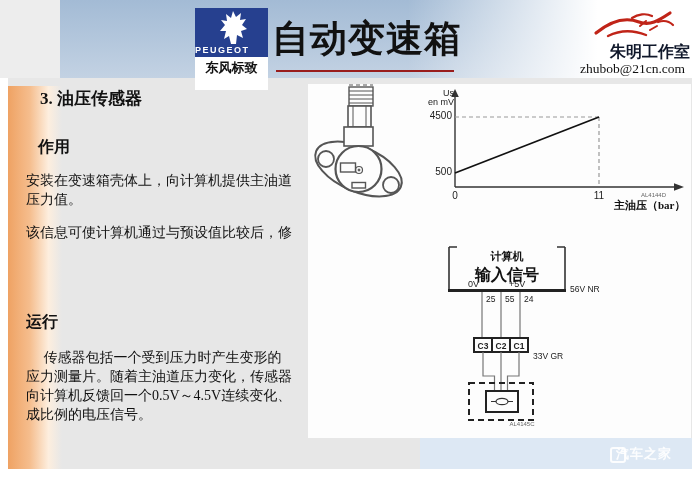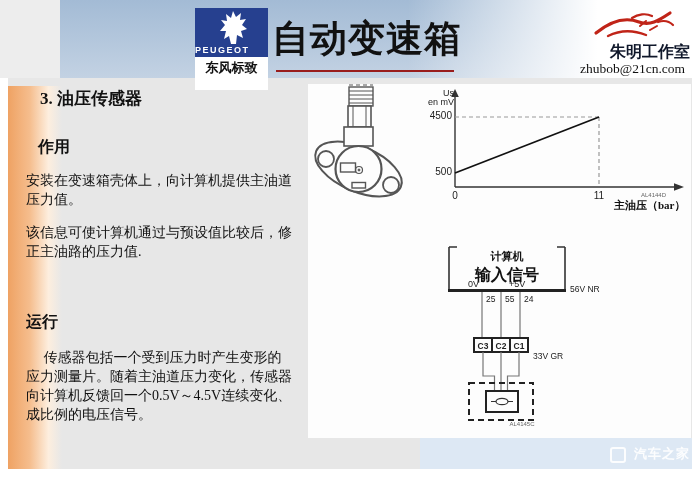--- a/index.html
+++ b/index.html
@@ -27,21 +27,21 @@
   #right-panel{left:308px;top:84px;width:383px;height:354px;background:#fdfdfd;}
   #blue-footer{left:420px;top:438px;width:272px;height:31px;background:#dde8f4;}
   
   .lh{white-space:nowrap;}
   #heading{left:40px;top:87px;font-size:17px;font-weight:bold;}
   .sec-title{font-size:16px;font-weight:bold;}
   .body-line{font-size:14px;}
   
   .dlabel{font-family:"Liberation Sans","DejaVu Sans",sans-serif;color:#222;white-space:nowrap;}
   
-  #watermark{right:2px;top:7px;position:absolute;color:rgba(255,255,255,0.9);
+  #watermark{right:20px;top:7px;position:absolute;color:rgba(255,255,255,0.9);
              font-family:"Liberation Sans",sans-serif;font-size:13px;font-weight:bold;letter-spacing:1px;}
   #wm-icon{position:absolute;right:66px;top:9px;width:12px;height:12px;border:2px solid rgba(255,255,255,0.9);
            border-radius:3px;}
 </style>
 </head>
 <body>
 
 <div id="slide">
 
   <div class="abs" id="main-bg"></div>
@@ -73,21 +73,20 @@
     </g>
   </svg>
   <div class="abs" id="studio">朱明工作室</div>
   <div class="abs" id="email">zhubob@21cn.com</div>
 
   <div class="abs lh" id="heading">3. 油压传感器</div>
   <div class="abs lh sec-title" style="left:38px;top:137px;">作用</div>
   <div class="abs lh body-line" style="left:26px;top:172px;">安装在变速箱壳体上，向计算机提供主油道</div>
   <div class="abs lh body-line" style="left:26px;top:191px;">压力值。</div>
   <div class="abs lh body-line" style="left:26px;top:224px;">该信息可使计算机通过与预设值比较后，修</div>
-  <div class="abs lh body-line" style="left:26px;top:243px;">正主油路的压力值.</div>
   <div class="abs lh sec-title" style="left:26px;top:312px;">运行</div>
   <div class="abs lh body-line" style="left:26px;top:349px;">　 传感器包括一个受到压力时产生变形的</div>
   <div class="abs lh body-line" style="left:26px;top:368px;">应力测量片。随着主油道压力变化，传感器</div>
   <div class="abs lh body-line" style="left:26px;top:387px;">向计算机反馈回一个0.5V～4.5V连续变化、</div>
   <div class="abs lh body-line" style="left:26px;top:406px;">成比例的电压信号。</div>
 
   <svg class="abs" style="left:308px;top:84px;" width="383" height="354" viewBox="0 0 383 354">
 
     <g stroke="#555" fill="none">
       <path d="M41 1 H65" stroke-width="1" stroke-dasharray="4 3"></path>

